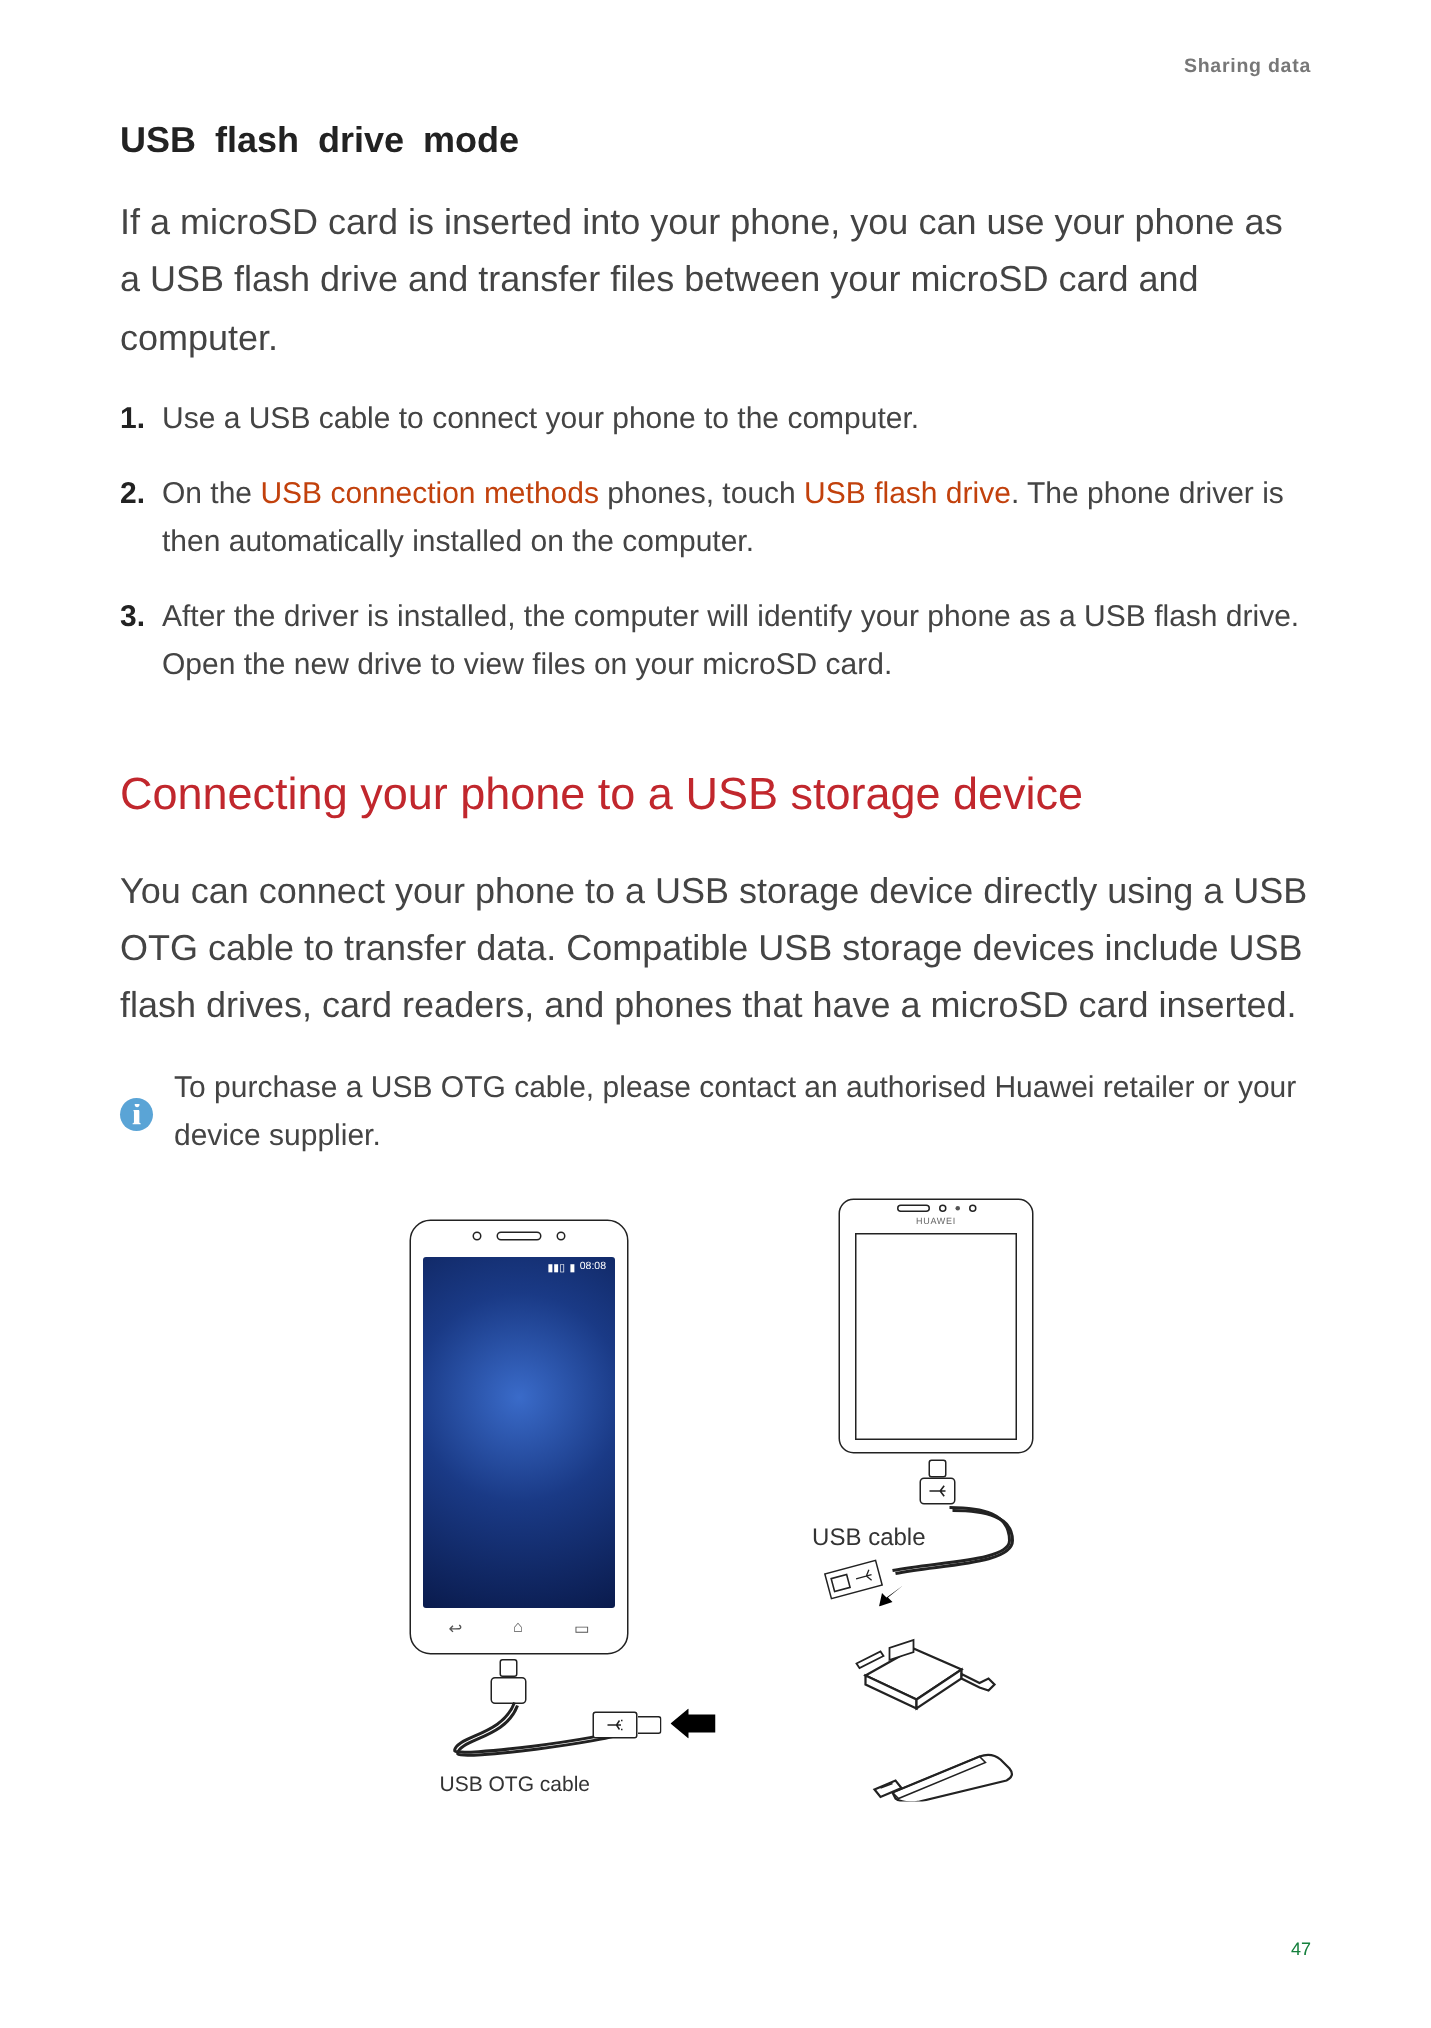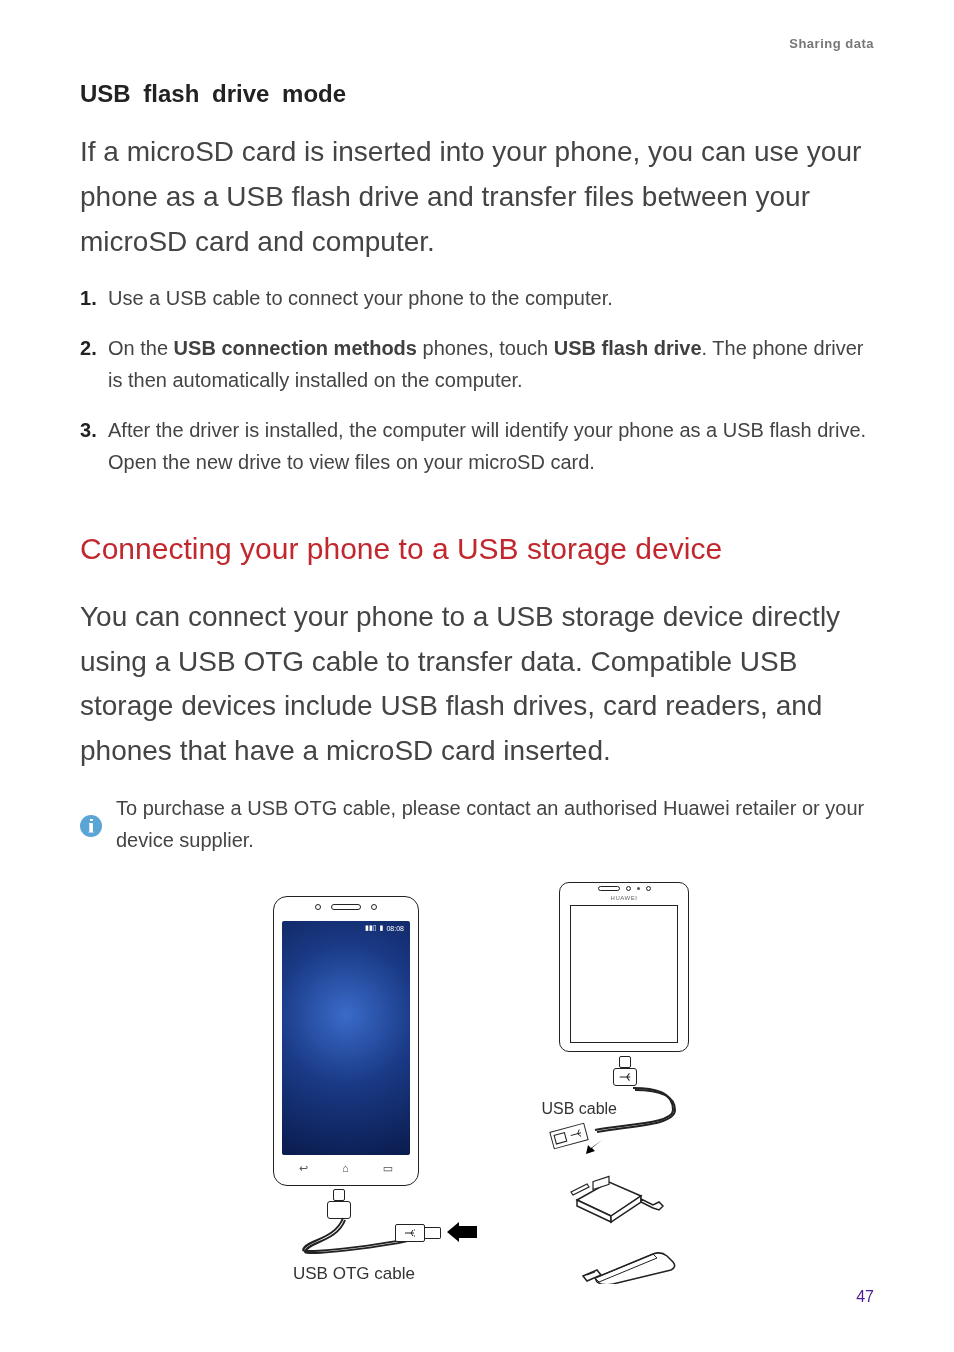--- a/index.html
+++ b/index.html
@@ -22,21 +22,21 @@
   }
   .h-sub {
     font-size: 24px;
     font-weight: 700;
     color: #222;
     margin-top: 50px;
     margin-bottom: 22px;
     word-spacing: 6px;
   }
   .para {
-    font-size: 28px;
+    font-size: 24px;
     color: #444;
     line-height: 1.6;
     margin-bottom: 18px;
   }
   .ol { list-style: none; counter-reset: step; margin-bottom: 42px; }
   .ol li {
     counter-increment: step;
     font-size: 20px;
     color: #444;
     line-height: 1.6;
@@ -44,21 +44,21 @@
     padding-left: 28px;
     position: relative;
   }
   .ol li::before {
     content: counter(step) ".";
     position: absolute;
     left: 0;
     font-weight: 700;
     color: #222;
   }
-  .strong { font-weight: 700; color: #404040; }
+  .strong { font-weight: 400; color: #c2410c; }
   .h-main {
     font-size: 30px;
     font-weight: 400;
     color: #c1272d;
     line-height: 1.95;
     margin-top: 34px;
     margin-bottom: 16px;
   }
   .note {
     display: flex;
@@ -136,21 +136,21 @@
     width:24px; height:18px; border:1.5px solid #222; border-radius:3px;
   }
   .cable1 {
     position:absolute;
     left: 30px; top: 320px;
     width: 180px; height: 60px;
   }
   .otg-label {
     position:absolute;
     left: 36px; top: 382px;
-    font-size: 17px; color:#333;
+    font-size: 14px; color:#333;
   }
   .otg-head {
     position:absolute; left: 138px; top: 342px;
     width: 30px; height: 18px;
     border:1.5px solid #222; border-radius:2px;
     background:#fff;
     display:flex; align-items:center; justify-content:center;
   }
   .otg-tip {
     position:absolute; left: 168px; top: 345px;
@@ -227,22 +227,22 @@
   .usbstick {
     position:absolute; right: 12px; top: 360px;
     width: 110px; height: 42px;
   }
   .usbstick svg { width:100%; height:100%; }
 
   .page-num {
     position:absolute;
     right: 80px;
     bottom: 46px;
-    font-size: 16px;
-    color: #4c1d95;
+    font-size: 12px;
+    color: #15803d;
     text-align: right;
   }
 </style>
 </head>
 <body>
 
 <div class="top-right">Sharing data</div>
 
 <h2 class="h-sub">USB flash drive mode</h2>
 

